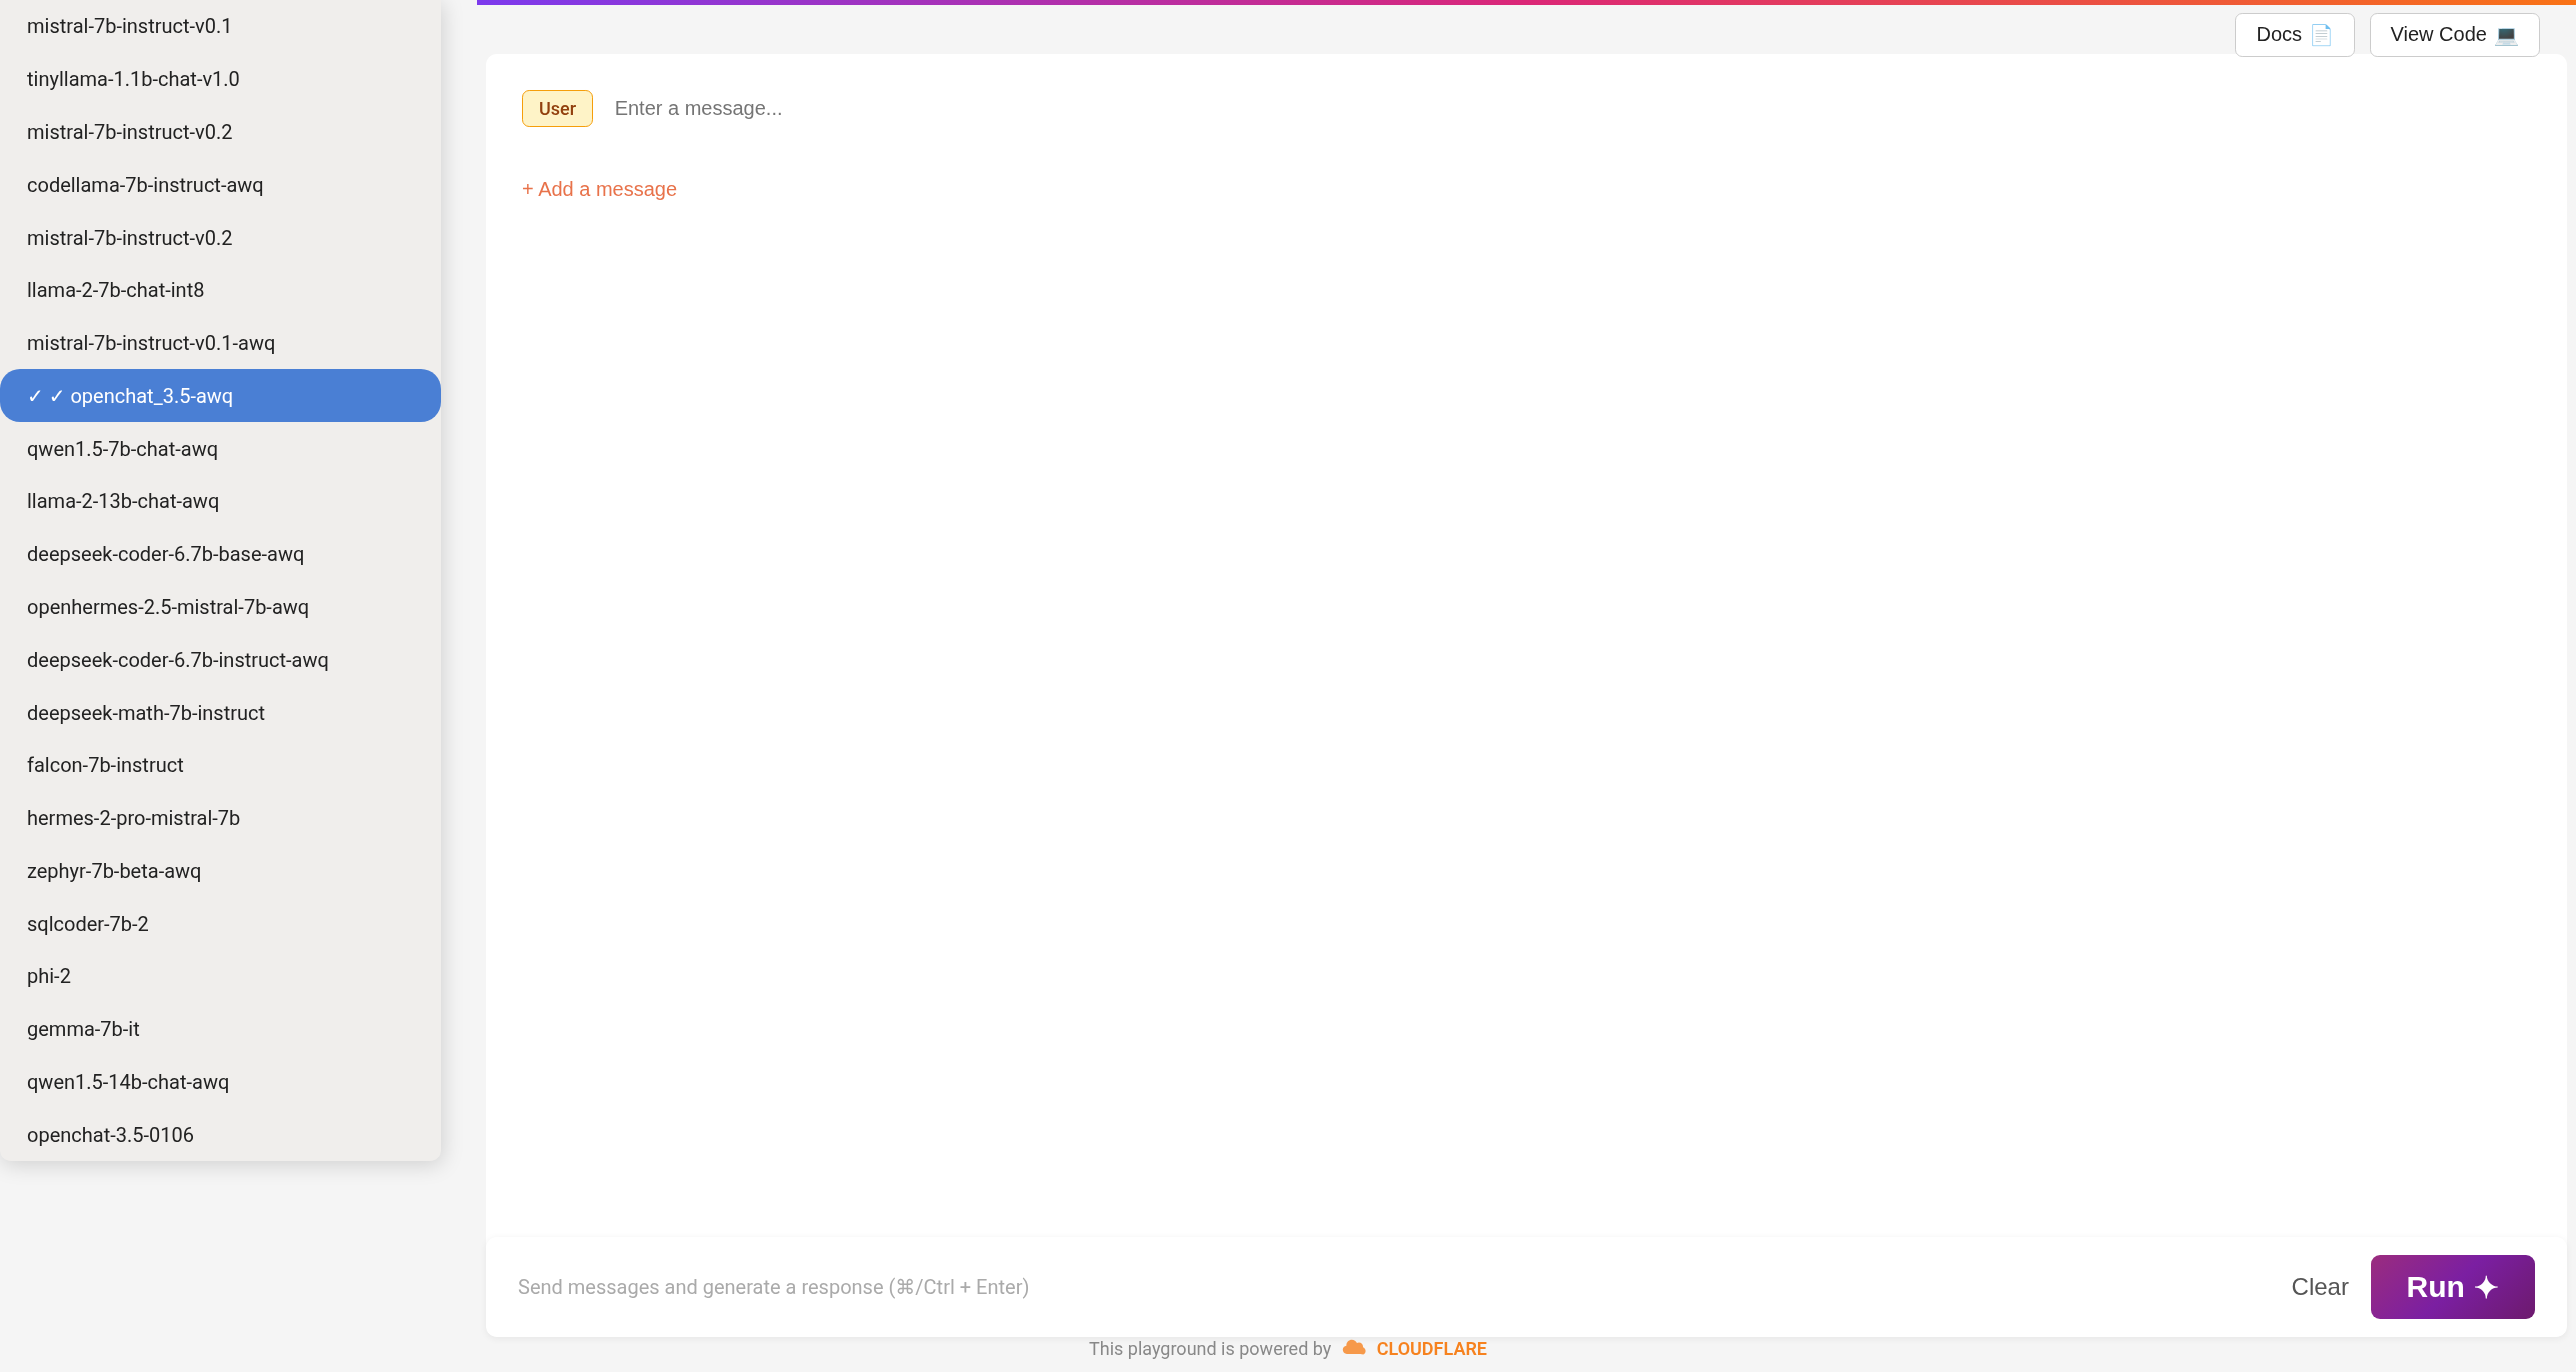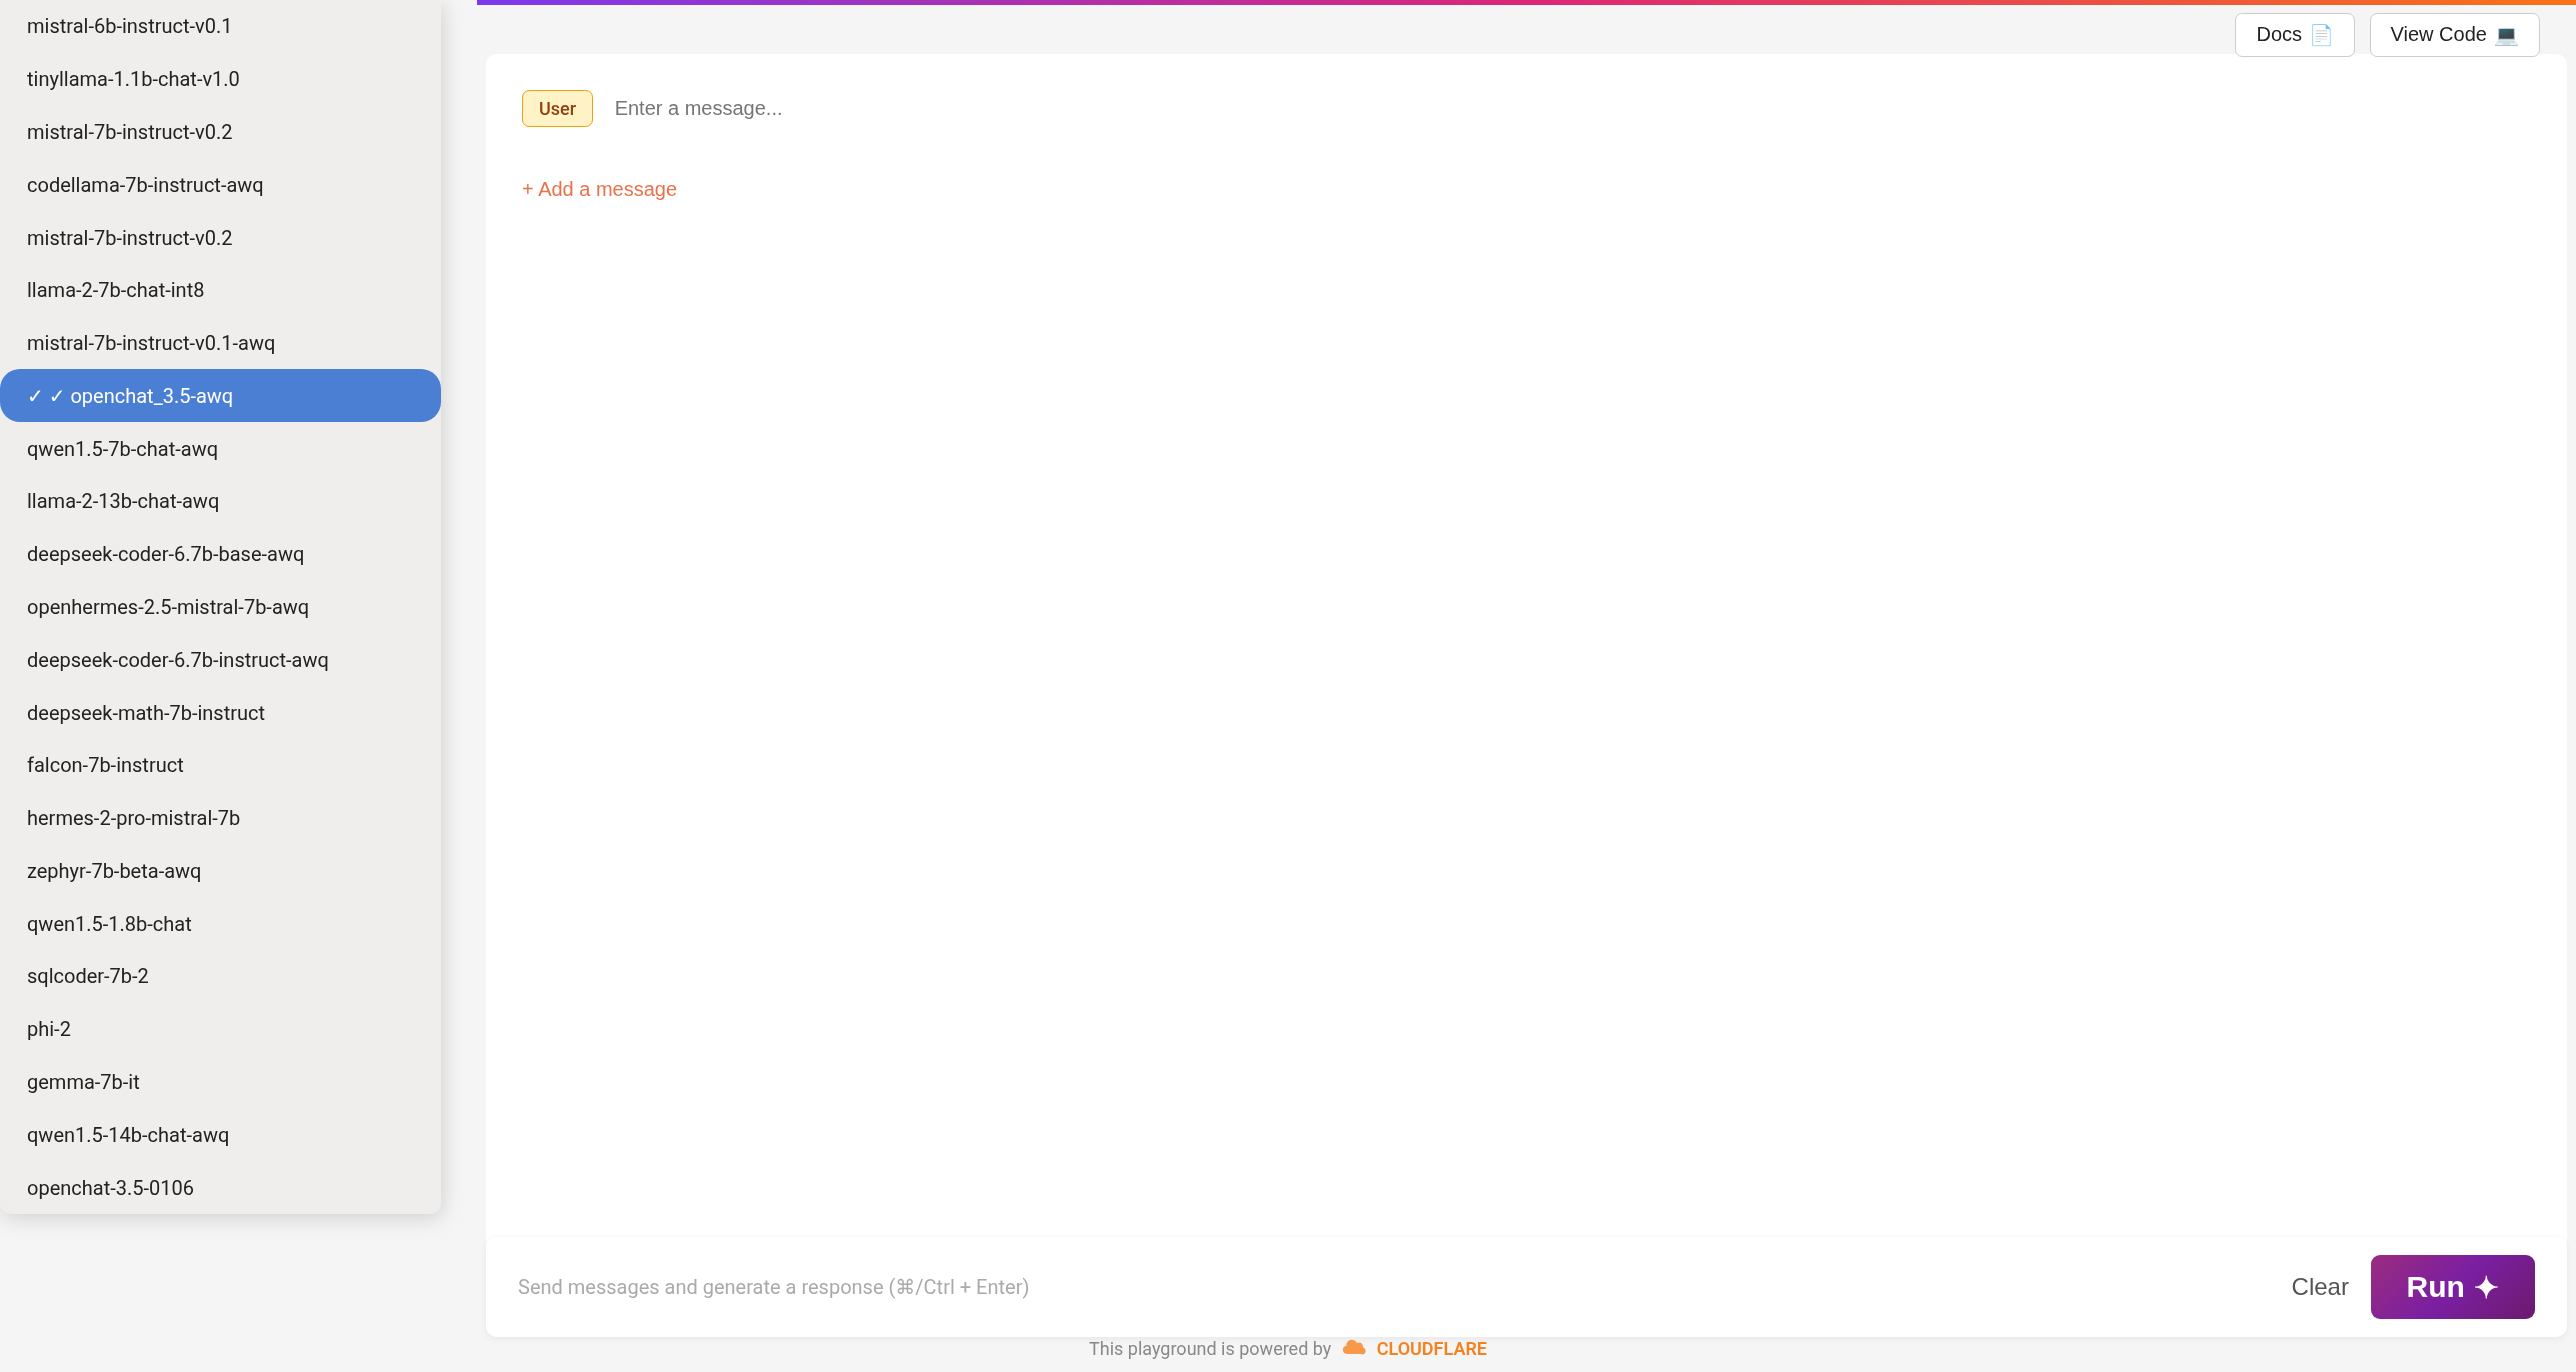--- a/index.html
+++ b/index.html
@@ -217,38 +217,37 @@
     <span>Docs</span>
     <span>📄</span>
   </button>
   <button class="top-bar-btn">
     <span>View Code</span>
     <span>💻</span>
   </button>
 </div>
 
 <div class="dropdown-panel" id="dropdown-panel">
-<div class="dropdown-item">mistral-6b-instruct-v0.1</div>
+<div class="dropdown-item">mistral-7b-instruct-v0.1</div>
     <div class="dropdown-item">tinyllama-1.1b-chat-v1.0</div>
     <div class="dropdown-item">mistral-7b-instruct-v0.2</div>
     <div class="dropdown-item">codellama-7b-instruct-awq</div>
     <div class="dropdown-item">mistral-7b-instruct-v0.2</div>
     <div class="dropdown-item">llama-2-7b-chat-int8</div>
     <div class="dropdown-item">mistral-7b-instruct-v0.1-awq</div>
     <div class="dropdown-item selected">✓ openchat_3.5-awq</div>
     <div class="dropdown-item">qwen1.5-7b-chat-awq</div>
     <div class="dropdown-item">llama-2-13b-chat-awq</div>
     <div class="dropdown-item">deepseek-coder-6.7b-base-awq</div>
     <div class="dropdown-item">openhermes-2.5-mistral-7b-awq</div>
     <div class="dropdown-item">deepseek-coder-6.7b-instruct-awq</div>
     <div class="dropdown-item">deepseek-math-7b-instruct</div>
     <div class="dropdown-item">falcon-7b-instruct</div>
     <div class="dropdown-item">hermes-2-pro-mistral-7b</div>
     <div class="dropdown-item">zephyr-7b-beta-awq</div>
-    <div class="dropdown-item">qwen1.5-1.8b-chat</div>
     <div class="dropdown-item">sqlcoder-7b-2</div>
     <div class="dropdown-item">phi-2</div>
     <div class="dropdown-item">gemma-7b-it</div>
     <div class="dropdown-item">qwen1.5-14b-chat-awq</div>
     <div class="dropdown-item">openchat-3.5-0106</div>
   </div>
 
 <div class="main-panel">
 
   <div class="gradient-line"></div>

